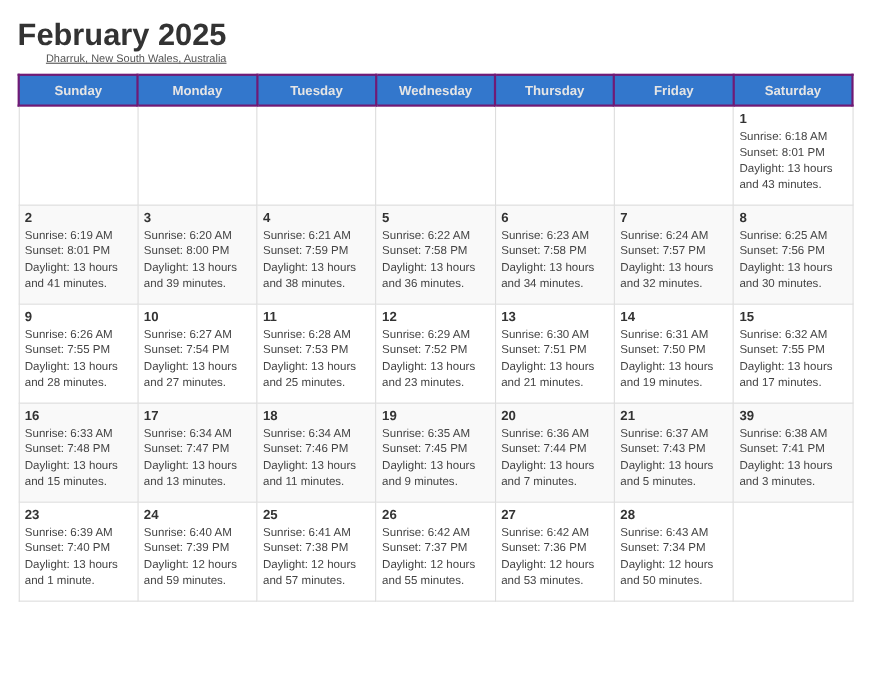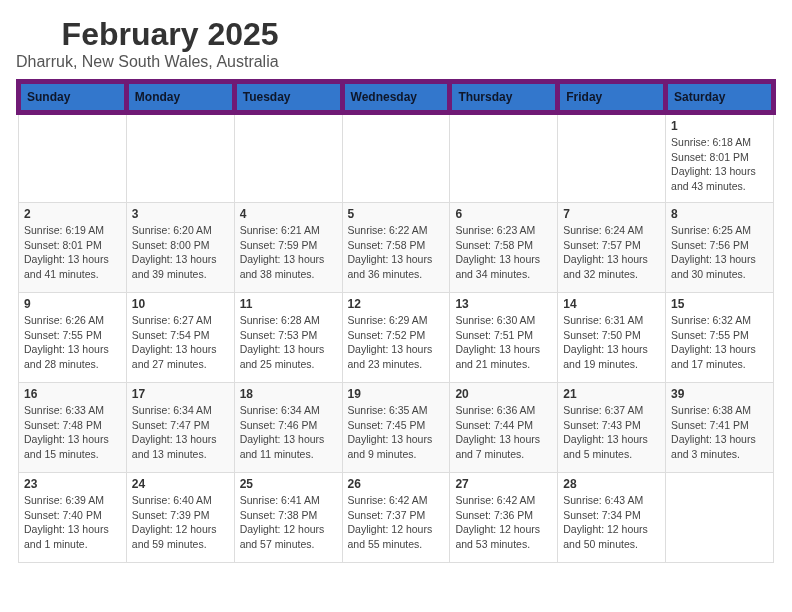--- a/index.html
+++ b/index.html
@@ -29,41 +29,42 @@
     .logo-general { color: #333; }
     .logo-blue { color: #2277cc; }
     .logo-icon {
       width: 32px;
       height: 32px;
     }
     .title-block {
       text-align: right;
     }
     .month-year {
-      font-size: 32px;
+      font-size: 28px;
       font-weight: bold;
       color: #333;
     }
     .location {
-      font-size: 16px;
+      font-size: 10px;
       color: #555;
+      text-decoration: underline;
     }
     .calendar {
       width: 100%;
       border-collapse: collapse;
       font-size: 11px;
     }
     .calendar th {
       background-color: #3377cc;
-      color: #0f172a;
-      text-align: left;
+      color: #e5e5e5;
+      text-align: center;
       padding: 6px 6px;
       font-size: 12px;
       font-weight: bold;
-      border: 5px solid #701a75;
+      border: 2px solid #701a75;
     }
     .calendar td {
       width: 14.28%;
       vertical-align: top;
       padding: 4px 5px;
       border: 1px solid #ddd;
       background: #fff;
       height: 90px;
     }
     .calendar tr:nth-child(even) td {

